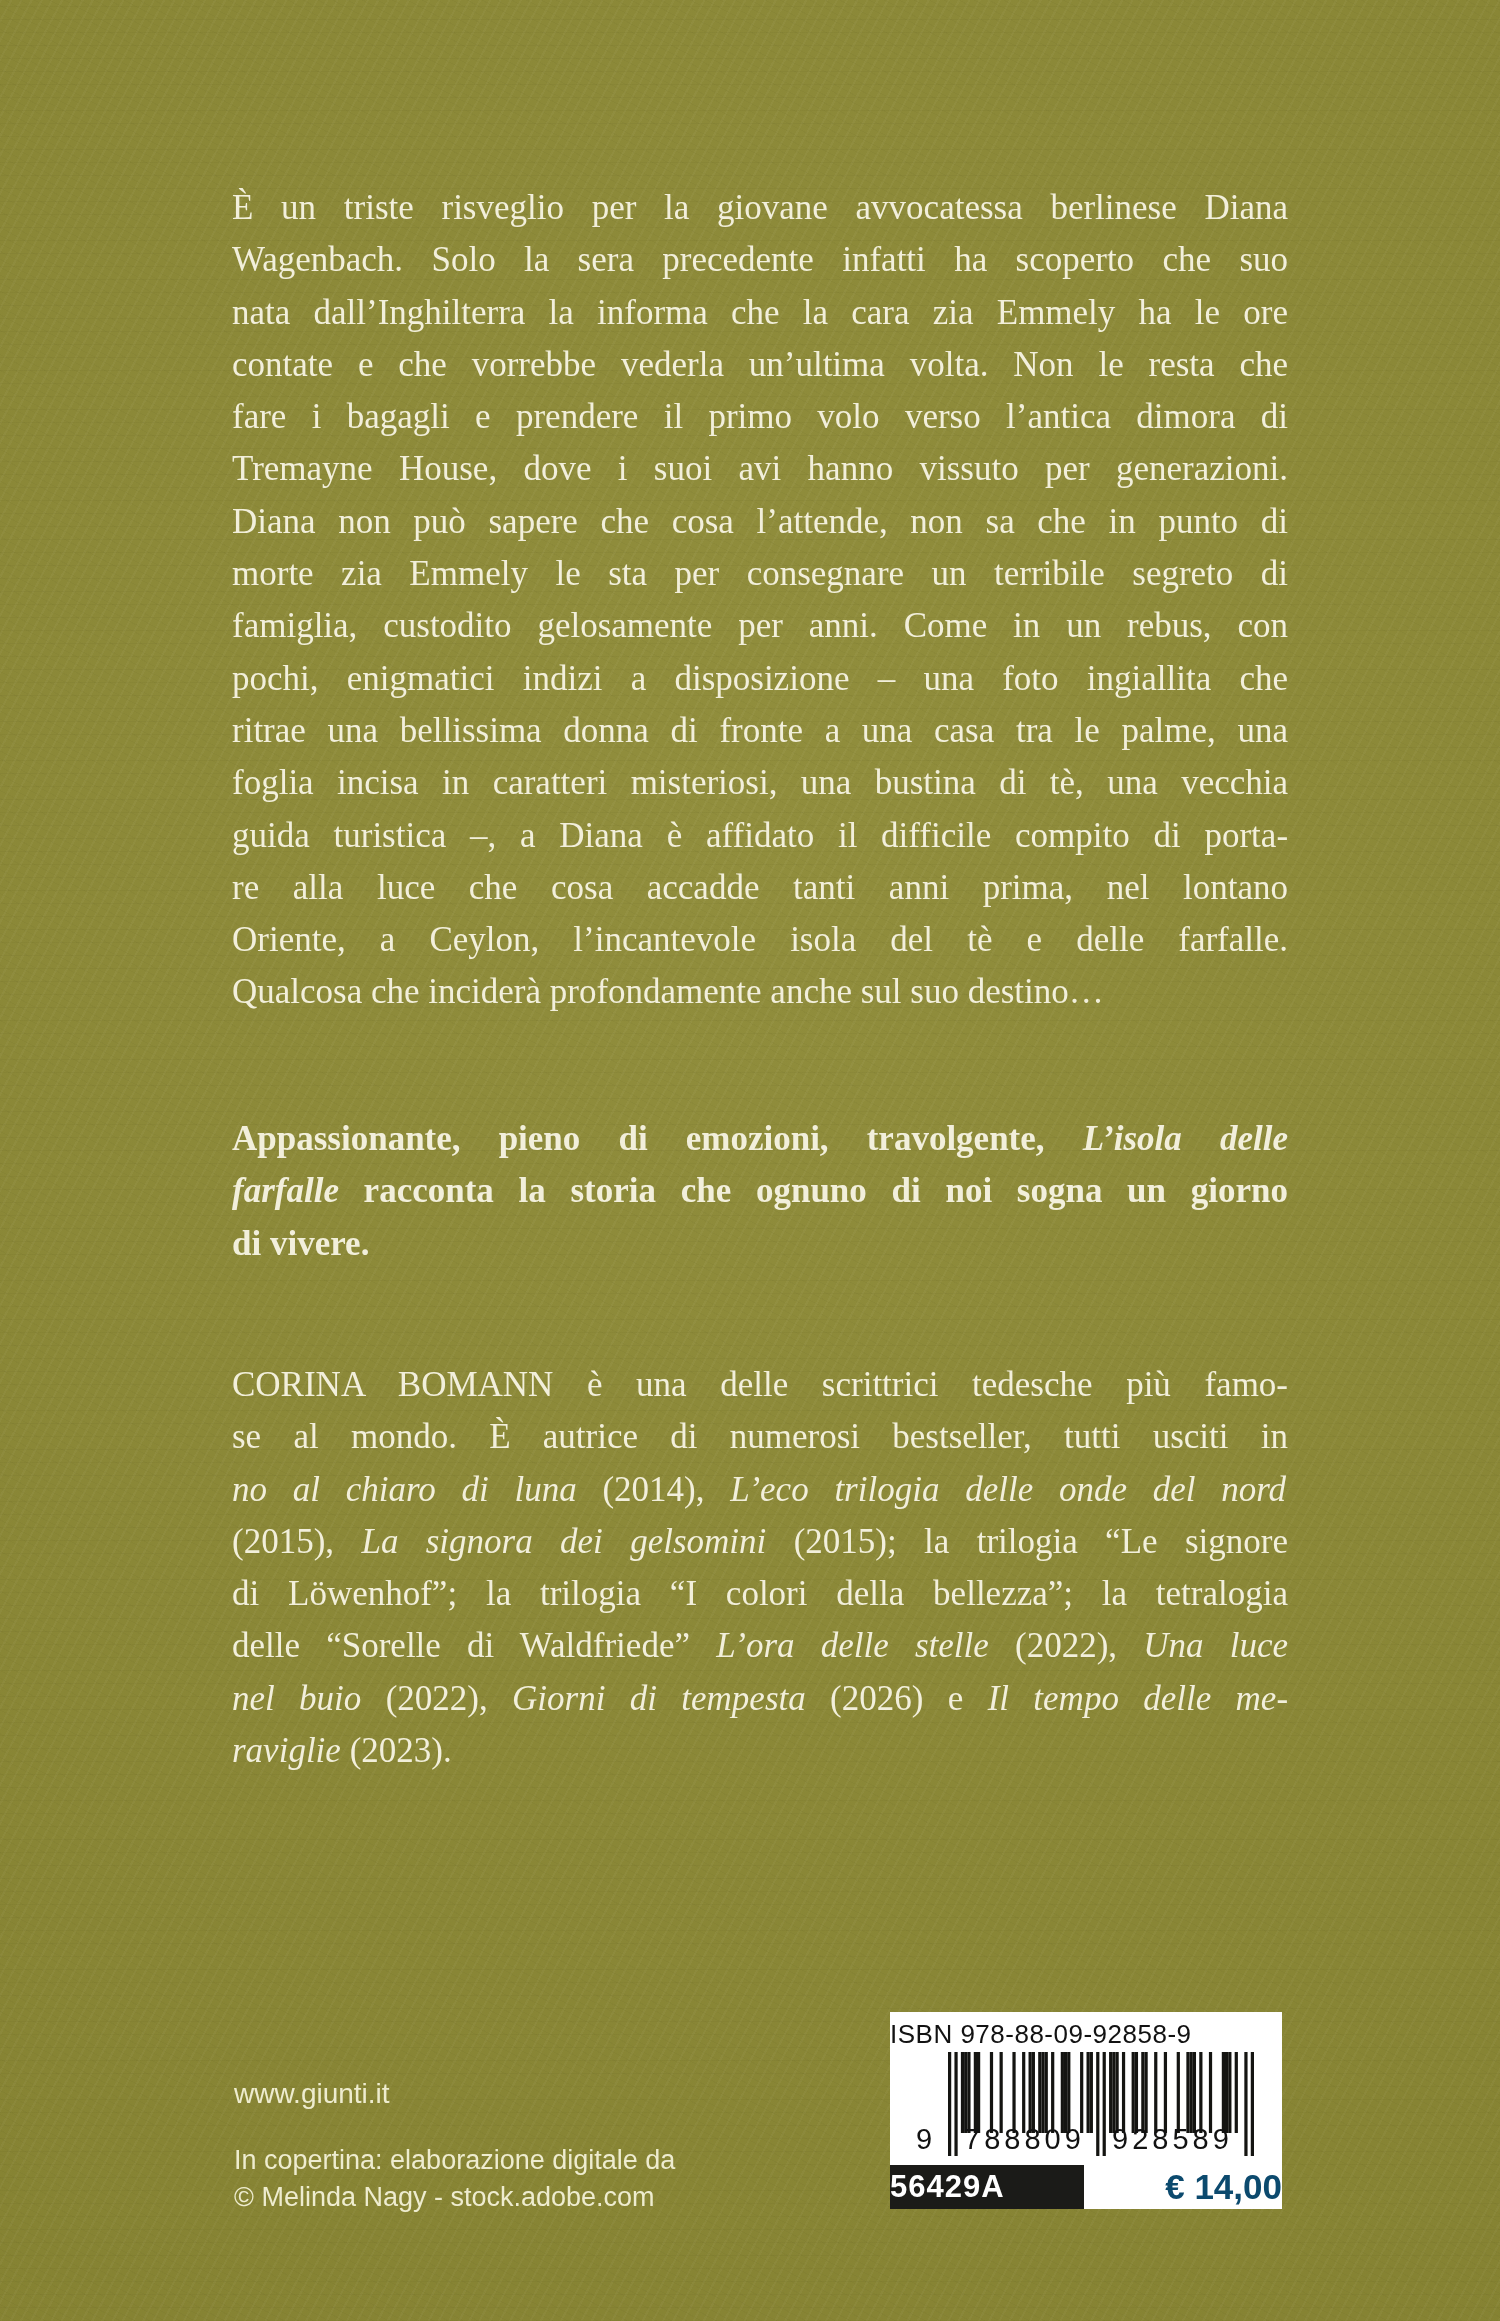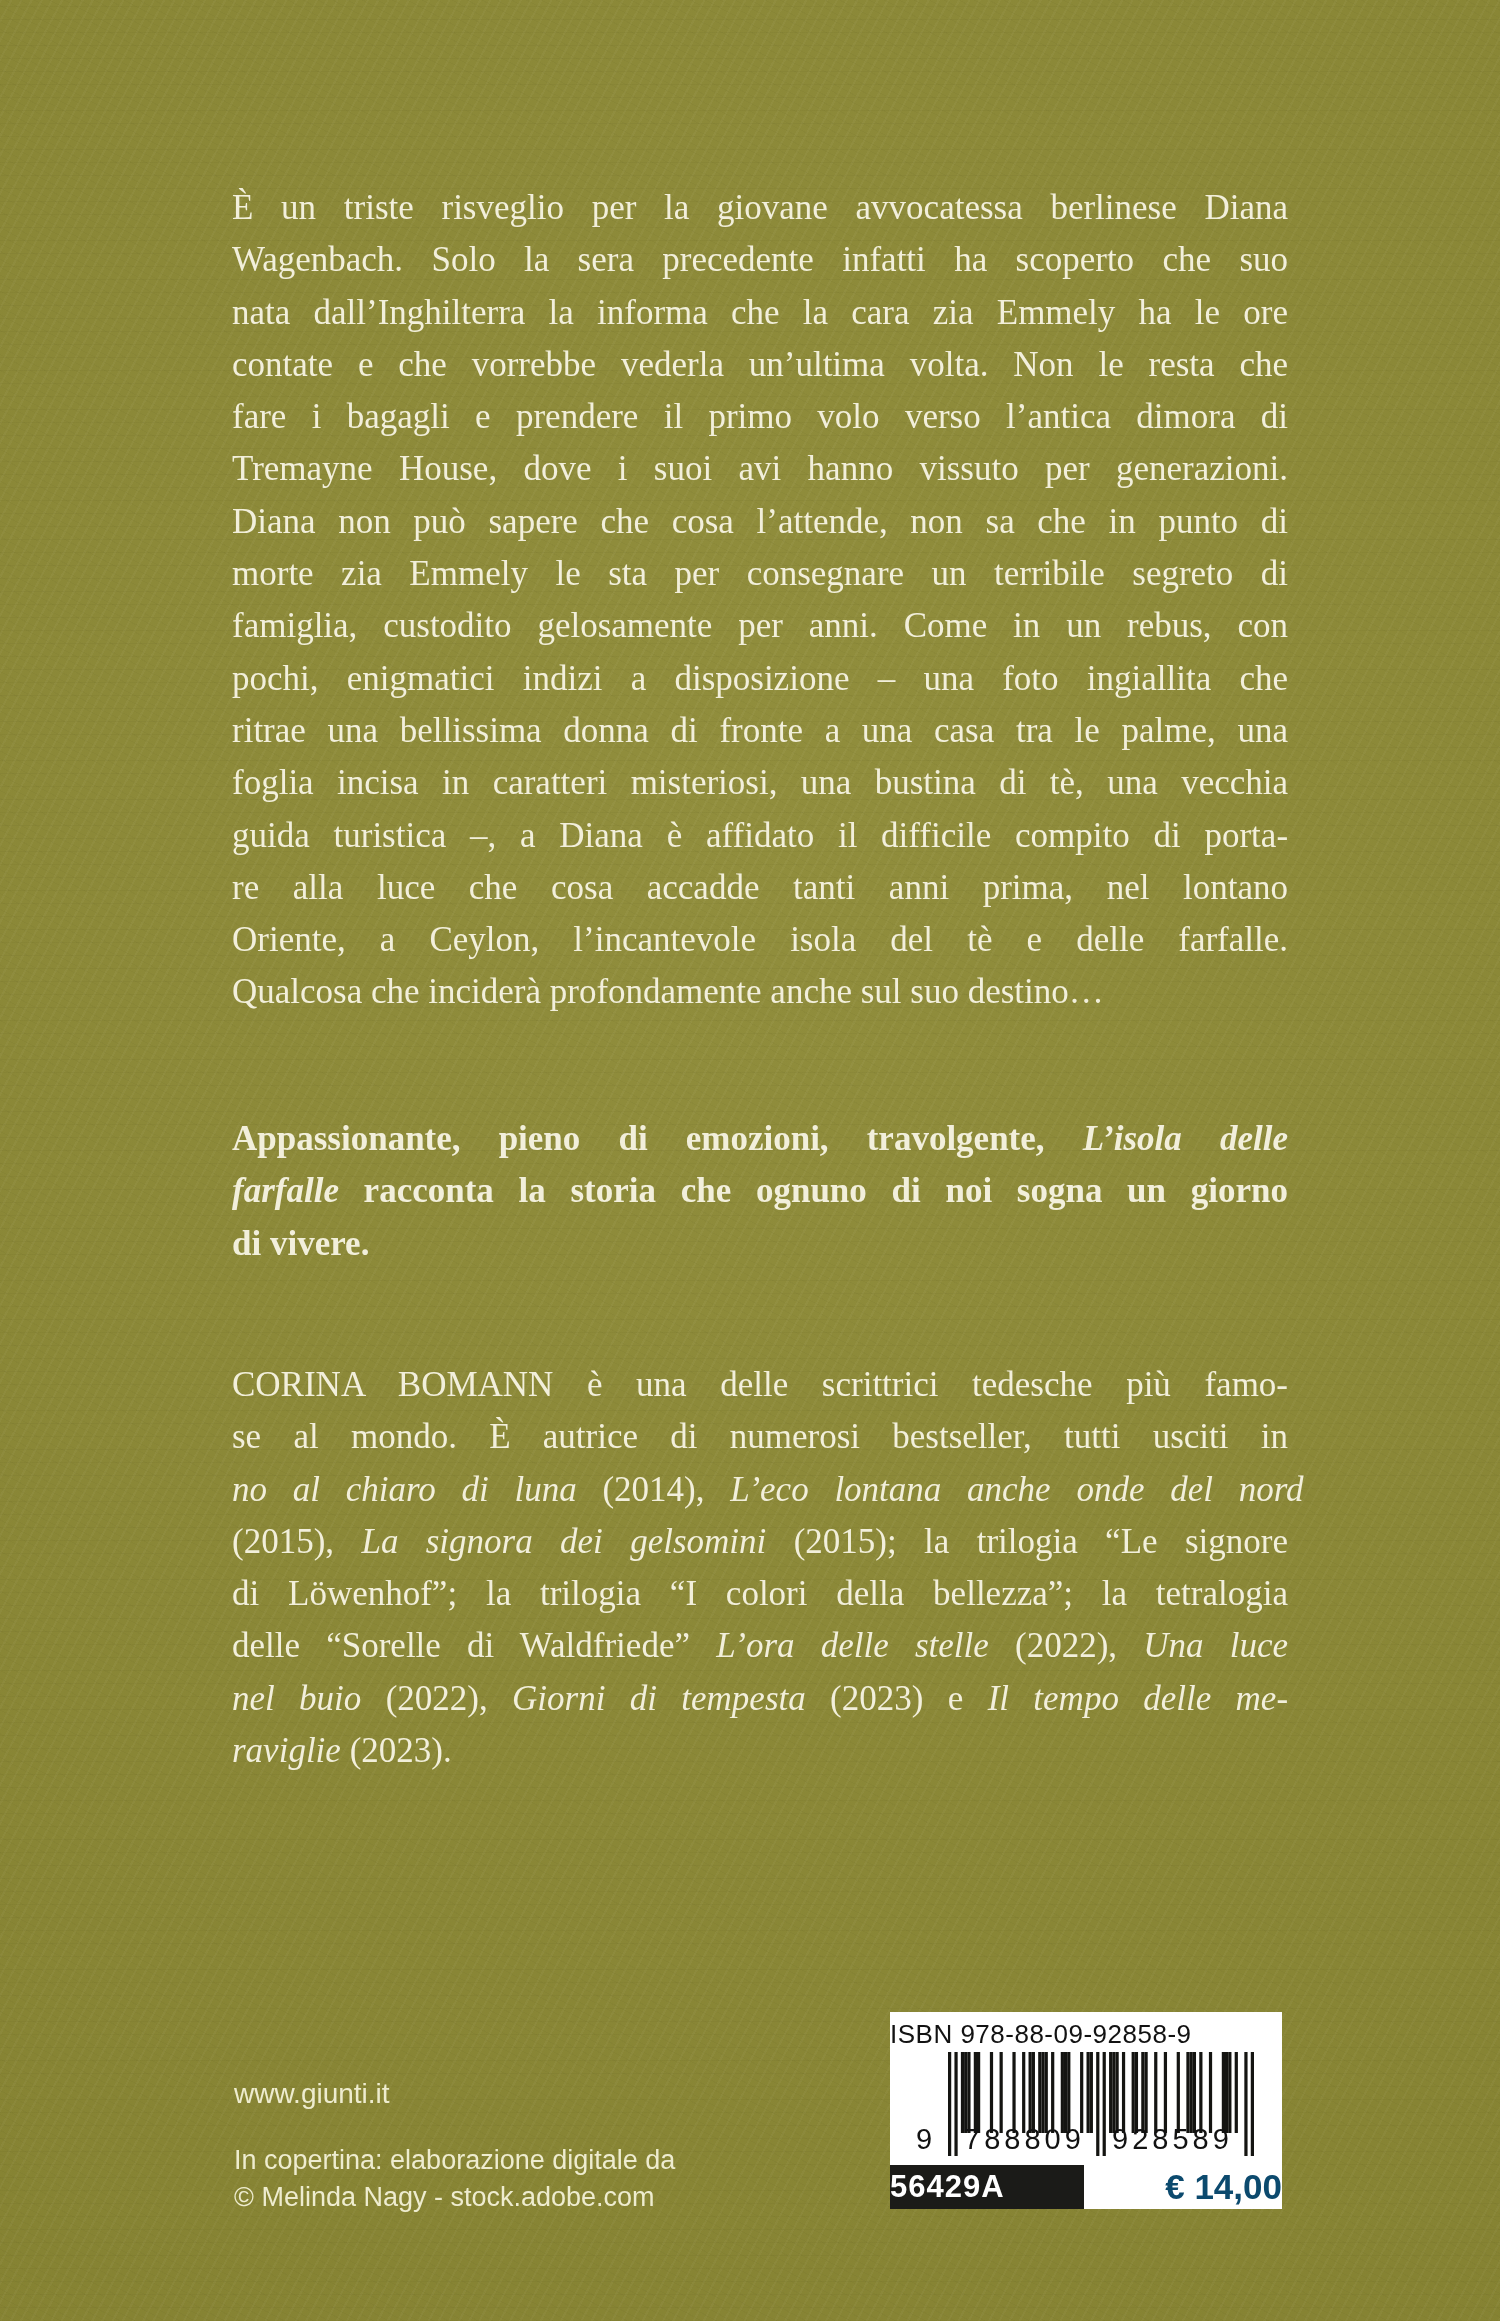--- a/index.html
+++ b/index.html
@@ -93,25 +93,25 @@
 
 <div class="jcol highlight" id="highlight">
     <div class="jline" style="display: block; word-spacing: 29.35px;"><span>Appassionante, pieno di emozioni, travolgente, </span><span class="it">L’isola delle</span></div>
     <div class="jline" style="display: block; word-spacing: 15.95px;"><span class="it">farfalle</span><span> racconta la storia che ognuno di noi sogna un giorno</span></div>
     <div class="jline pl"><span>di vivere.</span></div>
   </div>
 
 <div class="jcol" id="bio">
     <div class="jline" style="display: block; word-spacing: 24.84px;"><span>CORINA BOMANN</span><span> è una delle scrittrici tedesche più famo-</span></div>
     <div class="jline" style="display: block; word-spacing: 23.51px;"><span>se al mondo. È autrice di numerosi bestseller, tutti usciti in</span></div>
-    <div class="jline" style="display: block; word-spacing: 16.99px;"><span class="it">no al chiaro di luna</span><span> (2014), </span><span class="it">L’eco lontana anche onde del nord</span></div>
+    <div class="jline" style="display: block; word-spacing: 16.99px;"><span class="it">no al chiaro di luna</span><span> (2014), </span><span class="it">L’eco trilogia delle onde del nord</span></div>
     <div class="jline" style="display: block; word-spacing: 18.61px;"><span>(2015), </span><span class="it">La signora dei gelsomini</span><span> (2015); la trilogia “Le signore</span></div>
     <div class="jline" style="display: block; word-spacing: 20.05px;"><span>di Löwenhof”; la trilogia “I colori della bellezza”; la tetralogia</span></div>
     <div class="jline" style="display: block; word-spacing: 17.43px;"><span>delle “Sorelle di Waldfriede” </span><span class="it">L’ora delle stelle</span><span> (2022), </span><span class="it">Una luce</span></div>
-    <div class="jline" style="display: block; word-spacing: 15.59px;"><span class="it">nel buio</span><span> (2022), </span><span class="it">Giorni di tempesta</span><span> (2023) e </span><span class="it">Il tempo delle me-</span></div>
+    <div class="jline" style="display: block; word-spacing: 15.59px;"><span class="it">nel buio</span><span> (2022), </span><span class="it">Giorni di tempesta</span><span> (2026) e </span><span class="it">Il tempo delle me-</span></div>
     <div class="jline pl"><span class="it">raviglie</span><span> (2023).</span></div>
   </div>
 
 <div class="footer-site">www.giunti.it</div>
 
 <div class="footer-credit">
   <div>In copertina: elaborazione digitale da</div>
   <div>© Melinda Nagy - stock.adobe.com</div>
 </div>
 

